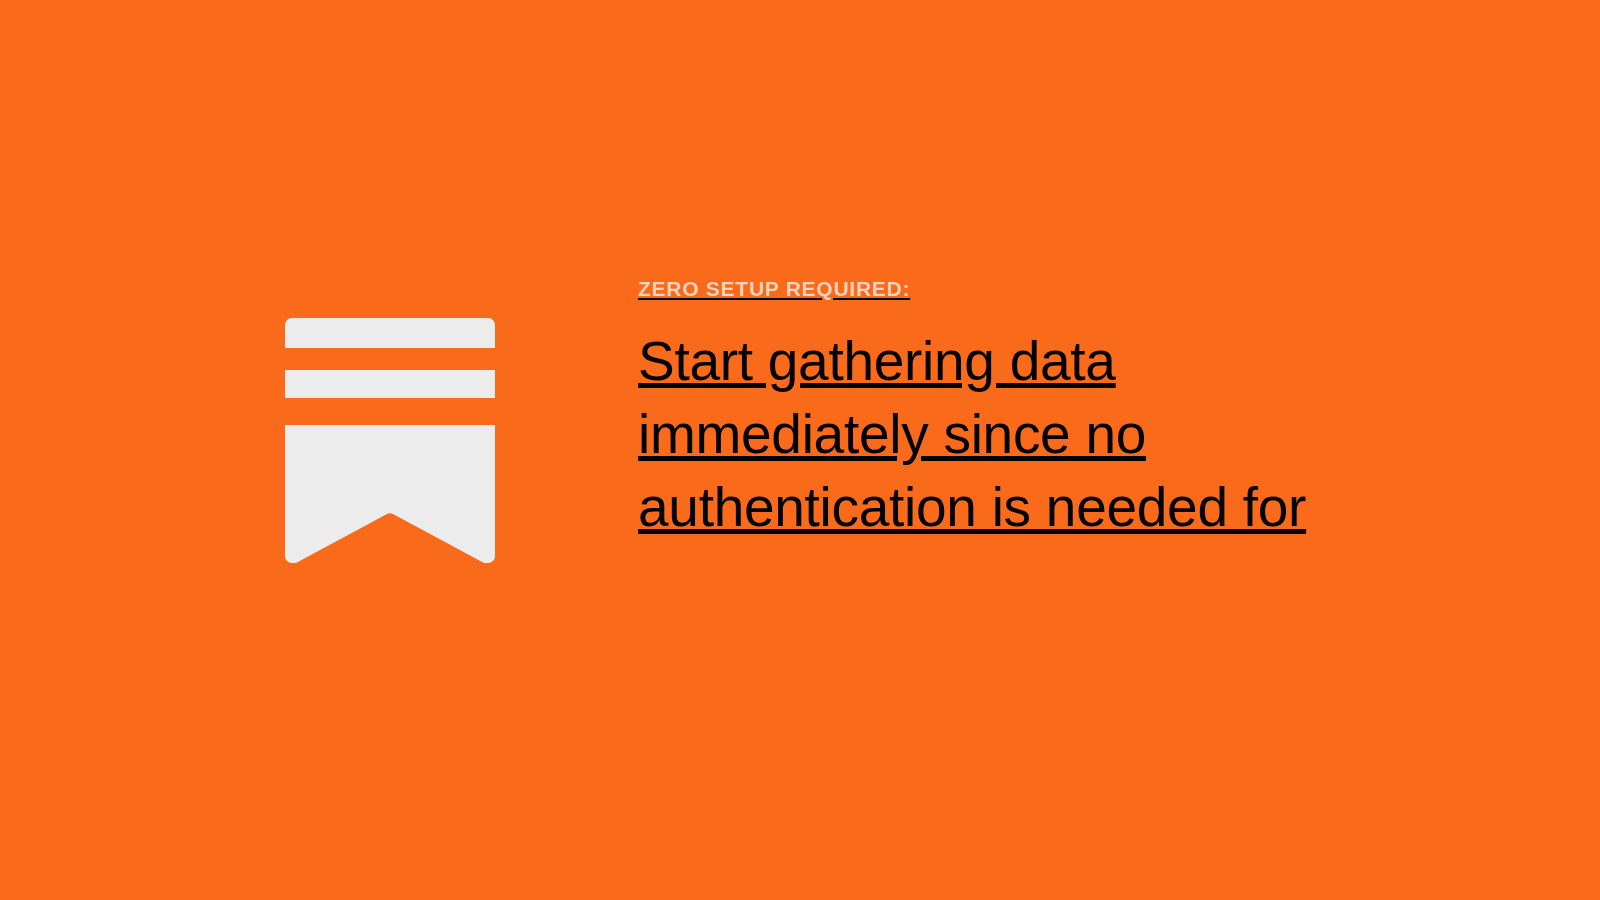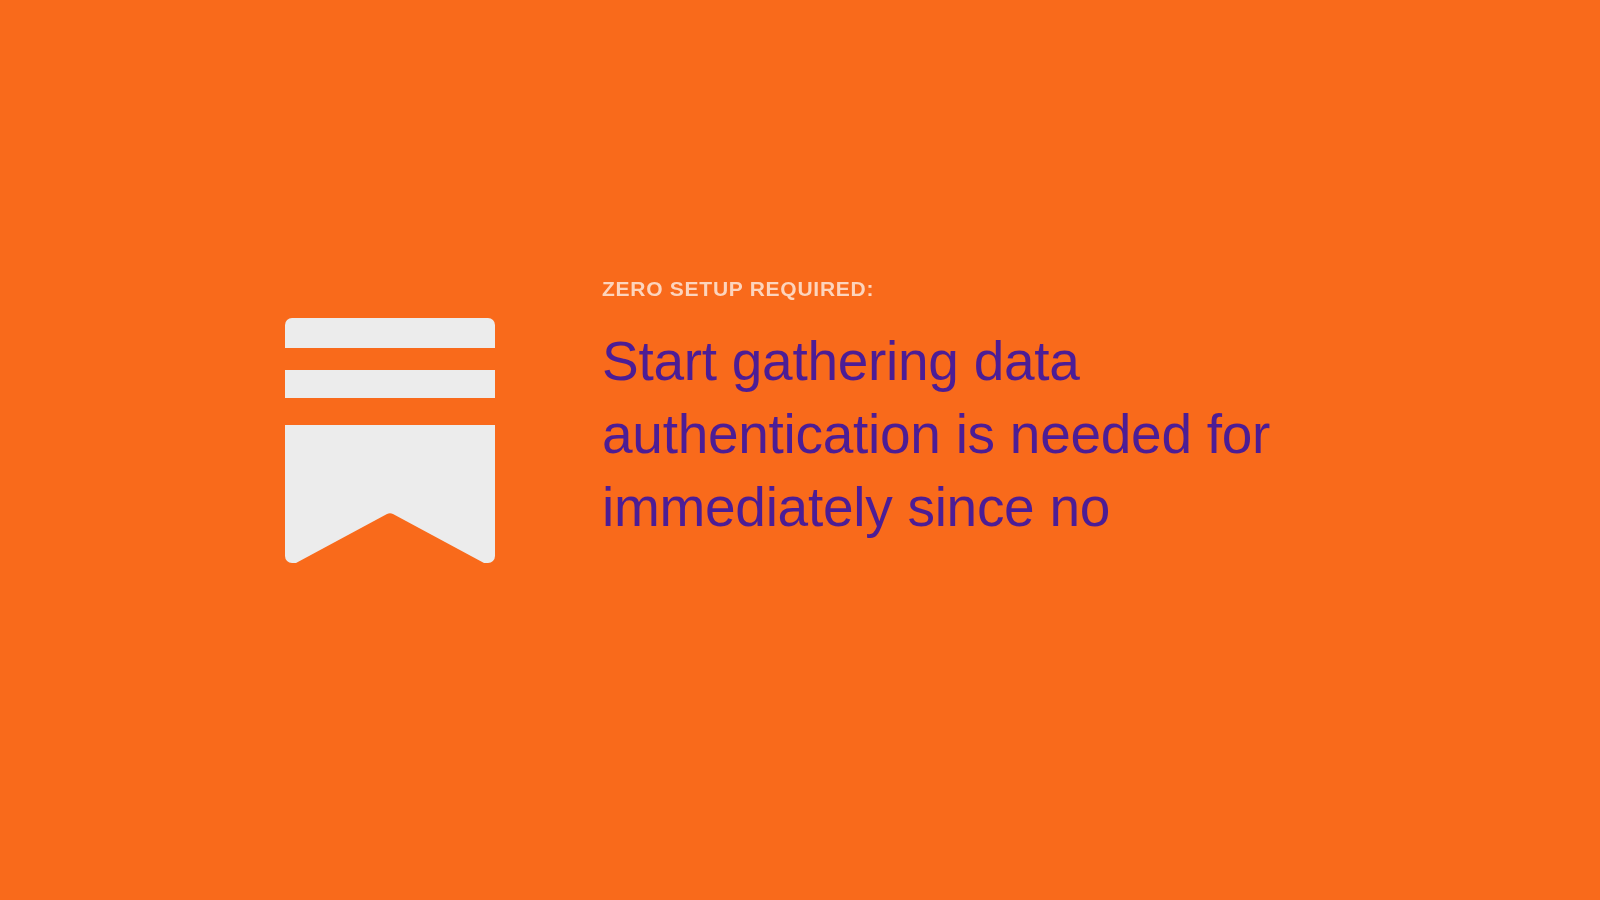--- a/index.html
+++ b/index.html
@@ -35,23 +35,24 @@
 
   .icon-wrap svg {
     display: block;
     width: 210px;
     height: 246px;
   }
 
   
   .text-block {
     position: absolute;
-    left: 602px;
+    left: 638px;
     top: 276px;
     width: 760px;
+    text-decoration: underline;
   }
 
   .eyebrow {
     font-size: 21px;
     font-weight: 700;
     letter-spacing: 0.035em;
     color: #fcd4bd;
     line-height: 1.2;
     white-space: nowrap;
   }
@@ -85,21 +86,21 @@
       <path d="M0 107 L210 107 L210 238 A7 7 0 0 1 203 245 L199 245
                L108 196 A6 6 0 0 0 102 196 L11 245 L7 245
                A7 7 0 0 1 0 238 Z" fill="#ececec"></path>
     </svg>
   </div>
 
   <div class="text-block">
 
     <div class="eyebrow" style="color: rgb(252, 212, 189);">ZERO SETUP REQUIRED:</div>
 
-    <h1 class="headline" style="color: #4c1d95;">
+    <h1 class="headline" style="color: #000000;">
       <span class="hl-line">Start gathering data</span>
+      <span class="hl-line">immediately since no</span>
       <span class="hl-line">authentication is needed for</span>
-      <span class="hl-line">immediately since no</span>
     </h1>
 
   </div>
 
 </div>
 
 </body></html>

